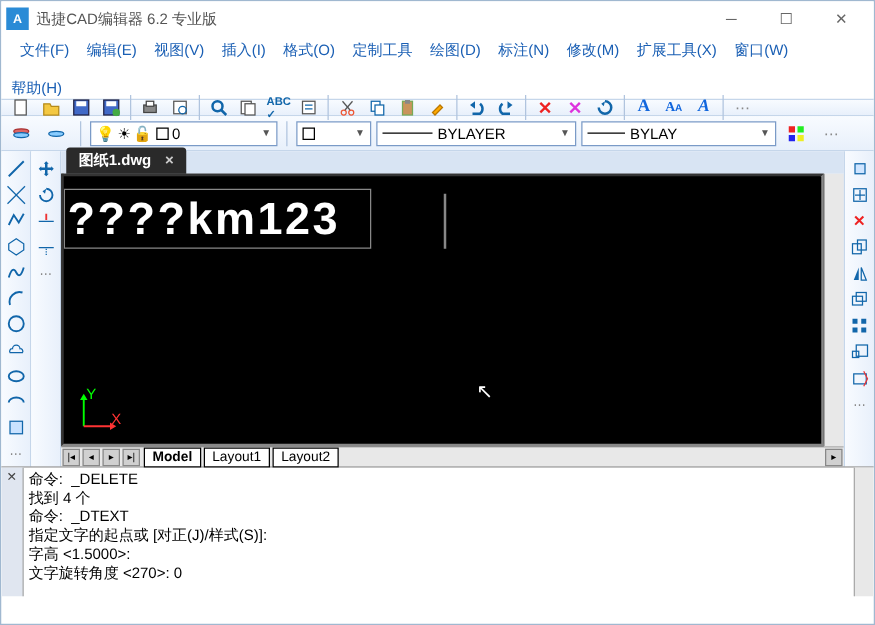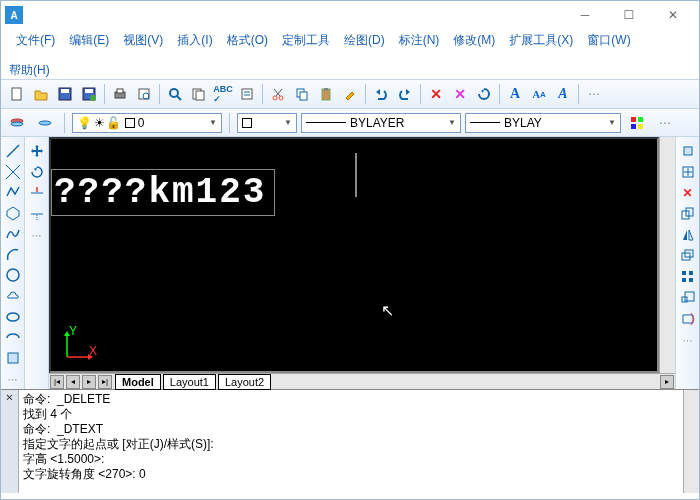--- a/index.html
+++ b/index.html
@@ -4,56 +4,57 @@
 <style>
 *{margin:0;padding:0;box-sizing:border-box;font-family:"Microsoft YaHei",SimSun,sans-serif;font-size:12px}
 body{background:#fff;width:700px;height:500px;overflow:hidden;border:1px solid #a0b8d0}
 .titlebar{height:28px;background:#fff;display:flex;align-items:center;padding:0 4px;color:#555}
 .titlebar .logo{width:18px;height:18px;background:#2a8bd6;margin-right:6px;display:flex;align-items:center;justify-content:center;color:#fff;font-weight:bold;font-size:10px}
 .titlebar .spacer{flex:1}
 .titlebar .winbtn{width:44px;height:28px;display:flex;align-items:center;justify-content:center;color:#666}
 .menubar{height:26px;background:#fff;display:flex;flex-wrap:wrap;align-items:flex-start;padding-left:8px;color:#1a5fb4}
 .menubar .mitem{padding:3px 7px;cursor:default}
 .menubar2{height:24px;background:#fff;display:flex;align-items:flex-end;padding-left:8px;color:#1a5fb4}
-.toolbar{height:30px;background:linear-gradient(#f8fbff,#e8f0fb);border-top:1px solid #c5d6ea;border-bottom:1px solid #c5d6ea;display:flex;align-items:center;padding:0 4px;gap:0}
+.toolbar{height:14px;background:linear-gradient(#f8fbff,#e8f0fb);border-top:1px solid #c5d6ea;border-bottom:1px solid #c5d6ea;display:flex;align-items:center;padding:0 4px;gap:0}
 .tbtn{width:22px;height:22px;margin:0 1px;display:flex;align-items:center;justify-content:center;cursor:pointer;border:1px solid transparent;border-radius:2px}
 .sep{width:1px;height:20px;background:#b0c4de;margin:0 3px}
 .propbar{height:28px;background:linear-gradient(#f8fbff,#e8f0fb);border-bottom:1px solid #c5d6ea;display:flex;align-items:center;padding:0 4px;gap:4px}
 .dropdown{height:20px;background:#fff;border:1px solid #7a9ac7;display:flex;align-items:center;padding:0 4px;font-size:11px}
 .dropdown .arrow{margin-left:auto;color:#555;font-size:8px}
 .workarea{display:flex;height:252px}
 .sidetools{width:24px;background:linear-gradient(90deg,#f8fbff,#e8f0fb);display:flex;flex-direction:column;align-items:center;padding-top:4px;gap:1px;border-right:1px solid #c5d6ea}
 .sidetools.right{border-right:none;border-left:1px solid #c5d6ea}
 .stbtn{width:20px;height:20px;display:flex;align-items:center;justify-content:center;cursor:pointer}
 .canvas-wrap{flex:1;display:flex;flex-direction:column}
 .tabbar-top{height:18px;background:#d8e4f3;display:flex;align-items:flex-end}
 .filetab{background:#2a2a2a;color:#fff;padding:2px 10px;font-size:11px;border-top-left-radius:3px;border-top-right-radius:3px;margin-left:4px;font-weight:bold}
 .filetab .close{margin-left:8px;color:#ccc}
 .canvas{flex:1;background:#000;position:relative;overflow:hidden;border:2px inset #888}
-.canvas-text{position:absolute;top:30px;left:0;color:#fff;font-family:Liberation Mono, monospace;font-size:36px;letter-spacing:2px;font-weight:bold;white-space:nowrap;border:1px solid #888;padding:2px 8px 2px 2px}
+.canvas-text{position:absolute;top:10px;left:0;color:#fff;font-family:Liberation Sans, sans-serif;font-size:36px;letter-spacing:2px;font-weight:bold;white-space:nowrap;border:1px solid #888;padding:2px 24px 2px 2px}
 .cursor-line{position:absolute;top:14px;left:304px;width:2px;height:44px;background:#888}
 .mouse-cursor{position:absolute;top:162px;left:330px;color:#fff;font-size:16px}
 .ucs{position:absolute;bottom:6px;left:8px;font-size:10px}
 .scrollbar-h{height:16px;background:#e8e8e8;border-top:1px solid #aaa;display:flex;align-items:center}
 .sbtn{width:14px;height:14px;background:#d0d0d0;border:1px solid #888;display:flex;align-items:center;justify-content:center;font-size:8px;margin:0 1px}
 .modeltab{padding:1px 6px;border:1px solid #000000;background:#fff;font-size:11px;margin-left:2px}
 .modeltab.active{background:#fff;font-weight:bold}
 .sbar-track{flex:1;margin:0 2px;position:relative;height:12px}
 .scrollbar-v{width:16px;background:#e8e8e8;border-left:1px solid #aaa}
 .cmdarea{height:104px;background:#fff;border-top:1px solid #888;display:flex}
 .cmdclose{width:18px;background:#e0e6f0;border-right:1px solid #aaa;text-align:center;padding-top:2px;color:#444;font-size:10px}
 .cmdtext{flex:1;padding:2px 4px;font-family:SimSun,monospace;font-size:12px;line-height:15px;white-space:pre;overflow:hidden}
 .cmdscroll{width:16px;background:#e8e8e8;border-left:1px solid #aaa}
 svg{display:block}
 </style>
 </head>
 <body>
 
 <div class="titlebar">
   <div class="logo">A</div>
+  <span>迅捷CAD编辑器 6.2 专业版</span>
   <div class="spacer"></div>
   <div class="winbtn">─</div>
   <div class="winbtn">☐</div>
   <div class="winbtn">✕</div>
 </div>
 
 <div class="menubar">
   <span class="mitem">文件(F)</span>
   <span class="mitem">编辑(E)</span>
   <span class="mitem">视图(V)</span>
@@ -312,20 +313,26 @@
     <div class="stbtn">
         <svg width="16" height="16">
           <line x1="2" y1="8" x2="14" y2="8" stroke="#16a"></line>
           <line x1="8" y1="9" x2="8" y2="14" stroke="#16a" stroke-dasharray="1 1"></line>
         </svg>
       </div>
     <div class="stbtn" style="color:#888;font-size:10px">⋯</div>
   </div>
 
   <div class="canvas-wrap">
+    <div class="tabbar-top">
+      <div class="filetab">
+        <span>图纸1.dwg</span>
+        <span class="close">×</span>
+      </div>
+    </div>
     <div style="flex:1;display:flex">
       <div class="canvas">
         <div class="canvas-text">????km123</div>
         <div class="cursor-line"></div>
         <div class="mouse-cursor">↖</div>
         <div class="ucs">
           <svg width="40" height="40">
               <line x1="8" y1="32" x2="8" y2="8" stroke="#0f0" stroke-width="1.5"></line>
               <path d="M8 6l-3 5h6z" fill="#0f0"></path>
               <line x1="8" y1="32" x2="32" y2="32" stroke="#f33" stroke-width="1.5"></line>

